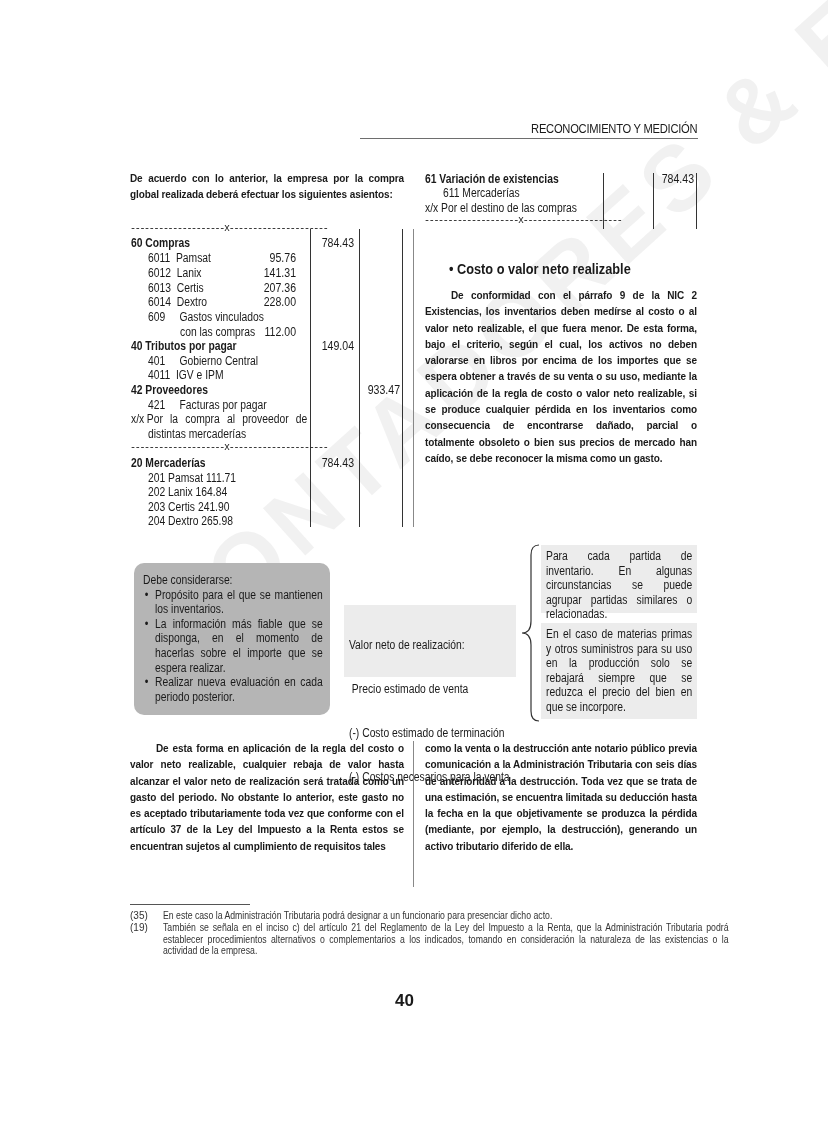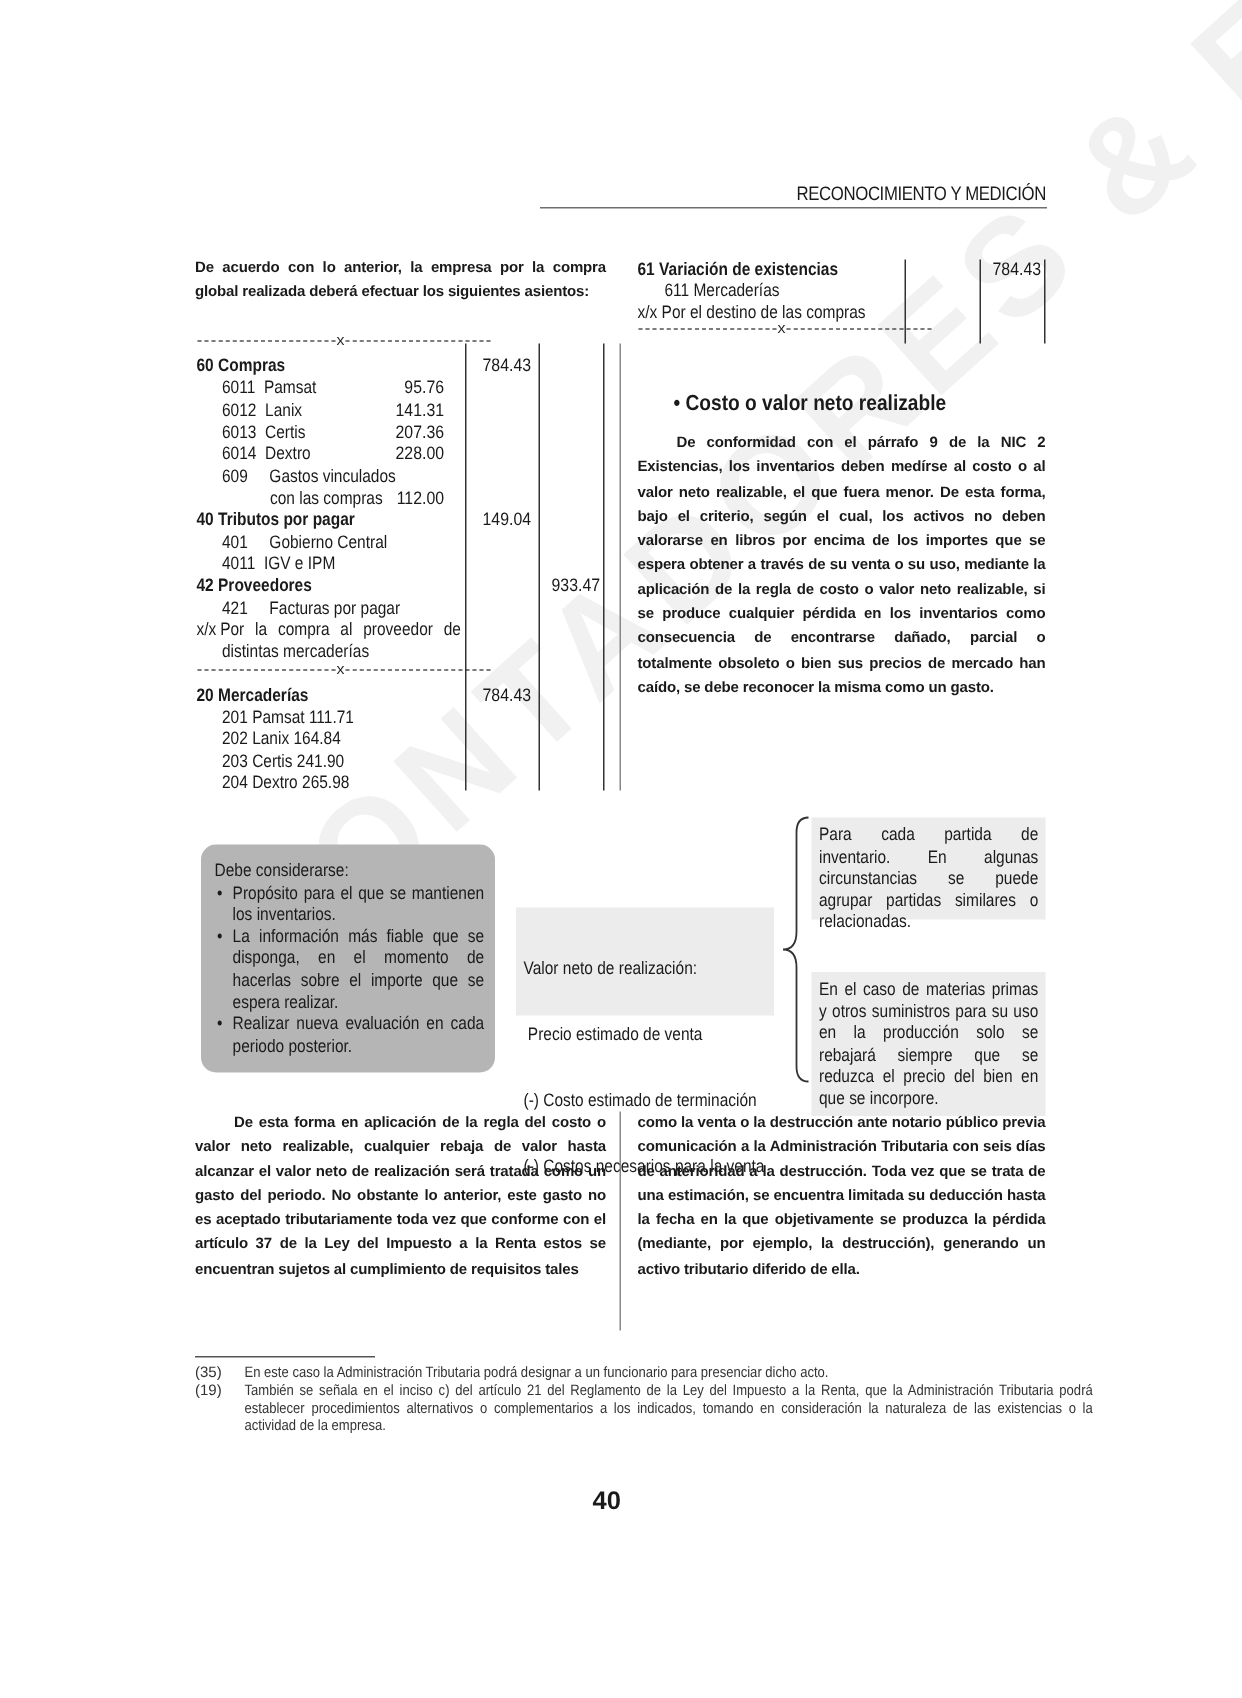--- a/index.html
+++ b/index.html
@@ -145,21 +145,21 @@
   </div>
 </div>
 
 <svg class="brace" style="left:519px; top:543px;" width="22" height="180" viewBox="0 0 22 180">
   <path d="M20 2 Q12 2 12 12 L12 78 Q12 90 3 90 Q12 90 12 102 L12 168 Q12 178 20 178" fill="none" stroke="#333" stroke-width="1.2"></path>
 </svg>
 
 <div class="abs box-light box-text" style="left:541px; top:545px; width:156px; height:68px;">
   <div class="inner" style="position:absolute; left:5px; top:4px; width:170px; text-align:justify;">Para cada partida de inventario. En algunas circunstancias se puede agrupar partidas similares o relacionadas.</div>
 </div>
-<div class="abs box-light box-text" style="left:541px; top:648px; width:156px; height:96px;">
+<div class="abs box-light box-text" style="left:541px; top:623px; width:156px; height:96px;">
   <div class="inner" style="position:absolute; left:5px; top:4px; width:170px; text-align:justify;">En el caso de materias primas y otros suministros para su uso en la producción solo se rebajará siempre que se reduzca el precio del bien en que se incorpore.</div>
 </div>
 
 <div class="abs body-text indent" style="left:130px; top:741px; width:274px;">De esta forma en aplicación de la regla del costo o valor neto realizable, cualquier rebaja de valor hasta alcanzar el valor neto de realización será tratada como un gasto del periodo. No obstante lo anterior, este gasto no es aceptado tributariamente toda vez que conforme con el artículo 37 de la Ley del Impuesto a la Renta estos se encuentran sujetos al cumplimiento de requisitos tales</div>
 <div class="abs" style="left:413px; top:741px; width:1px; height:146px; background:#888;"></div>
 <div class="abs body-text" style="left:425px; top:741px; width:272px;">como la venta o la destrucción ante notario público previa comunicación a la Administración Tributaria con seis días de anterioridad a la destrucción. Toda vez que se trata de una estimación, se encuentra limitada su deducción hasta la fecha en la que objetivamente se produzca la pérdida (mediante, por ejemplo, la destrucción), generando un activo tributario diferido de ella.</div>
 
 <div class="abs footnote-rule"></div>
 <div class="footnotes">
   <div class="fn" style="left:130px; top:910px;">

